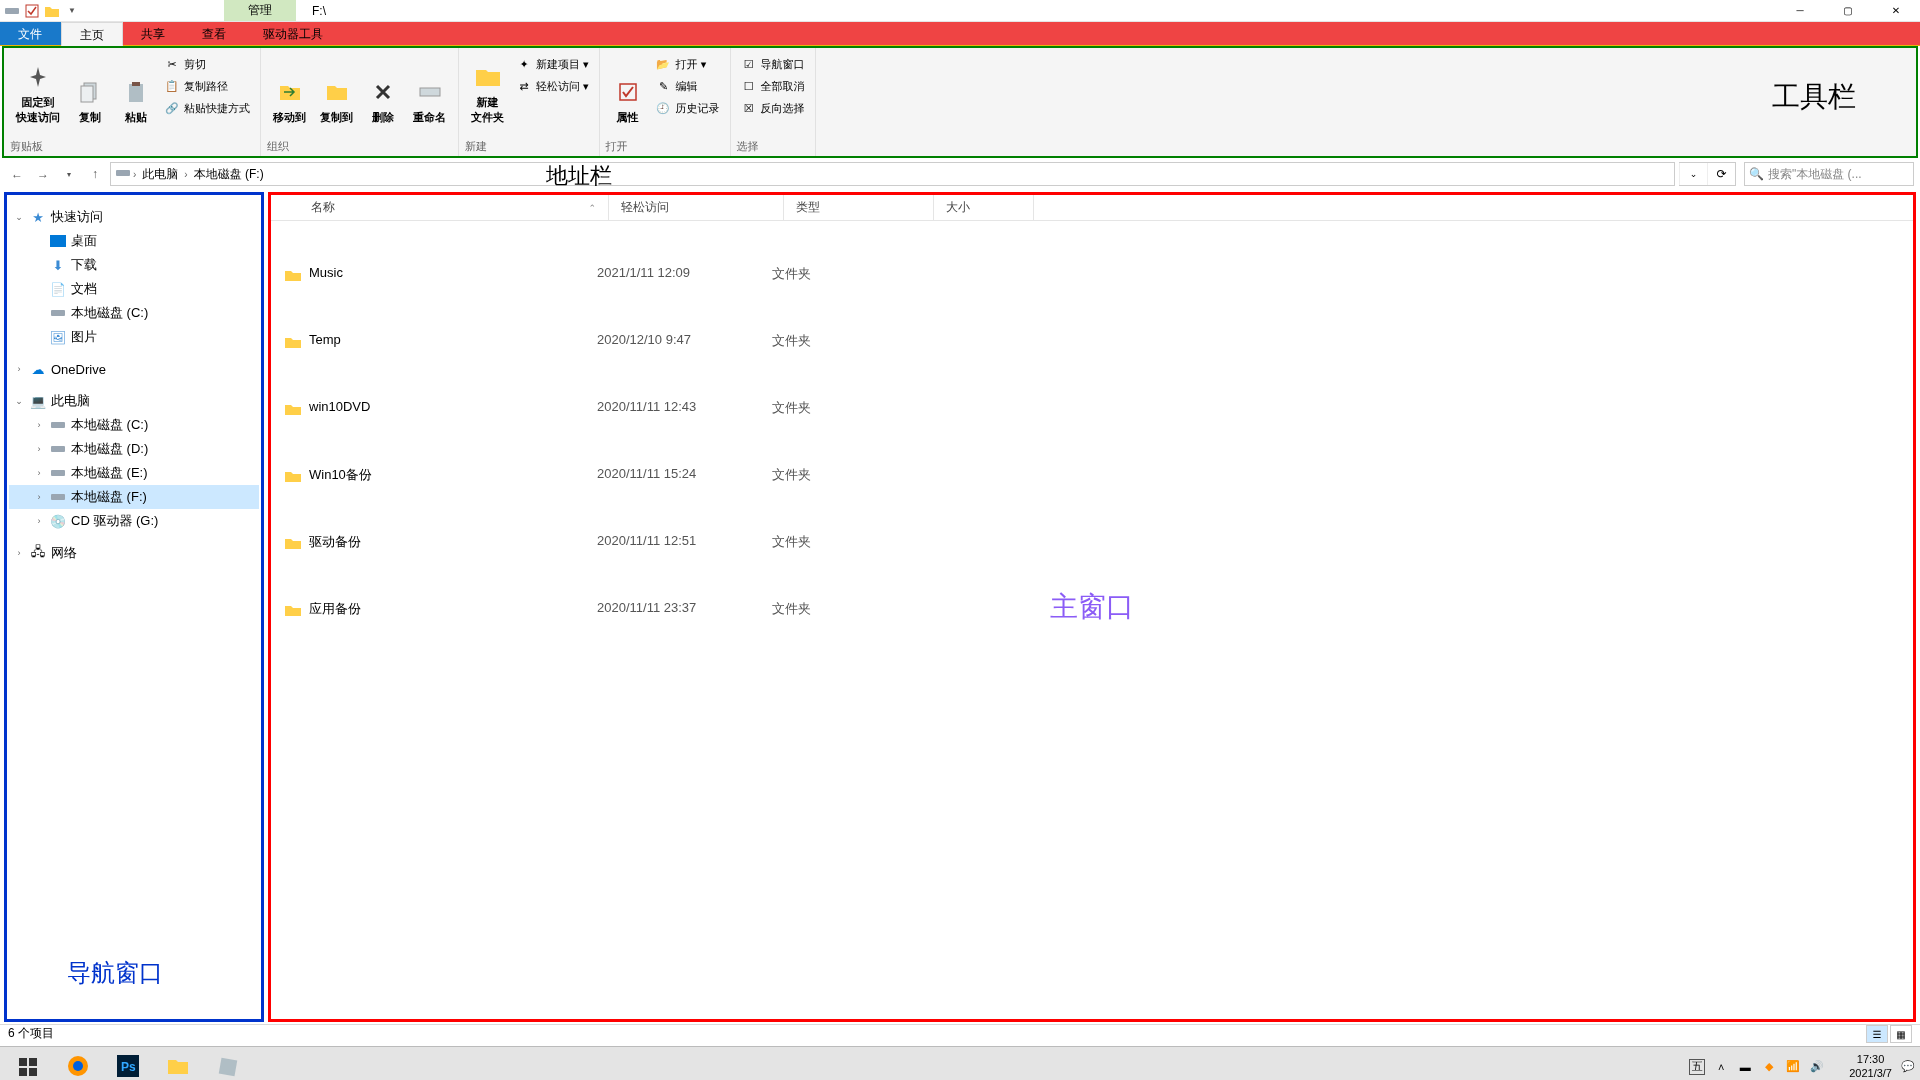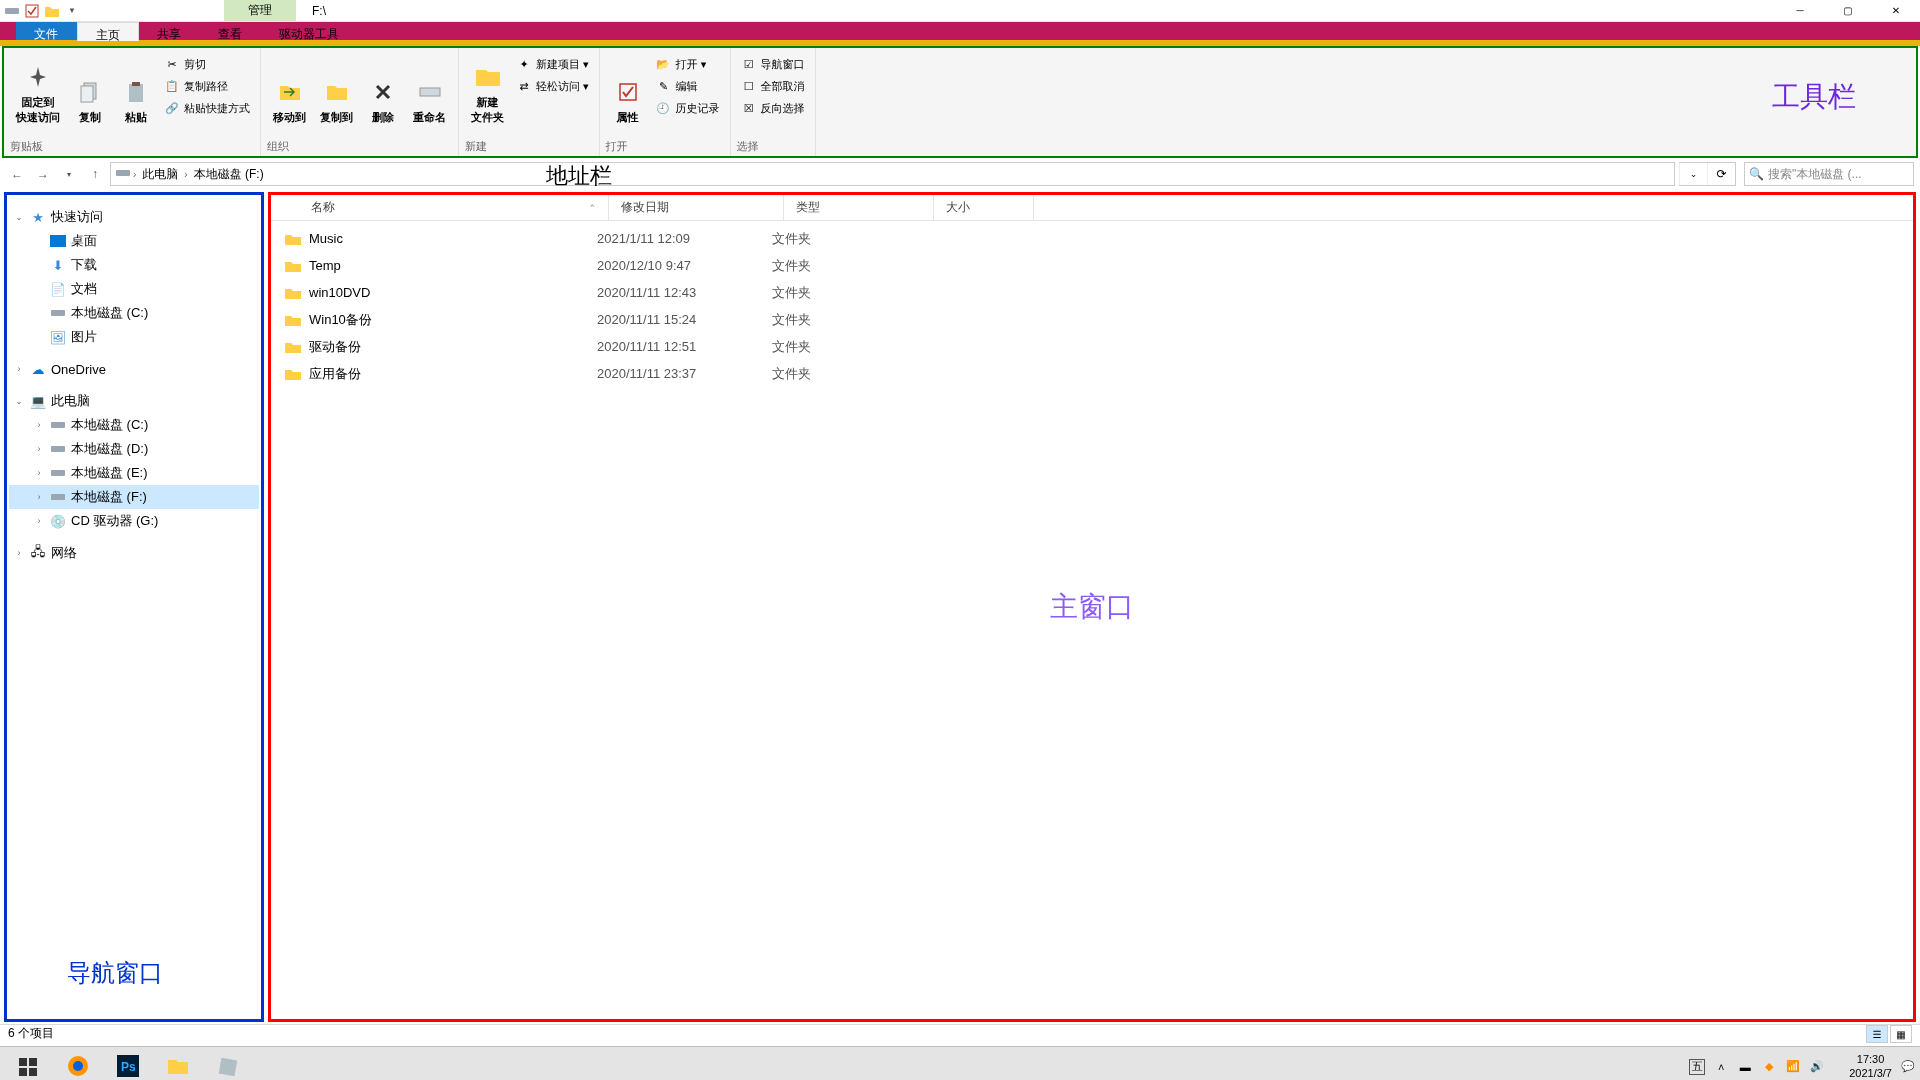--- a/index.html
+++ b/index.html
@@ -8,38 +8,38 @@
 
 .titlebar { height: 22px; background: #fff; display: flex; align-items: center; border-bottom: 1px solid #e5e5e5; }
 .titlebar .qat { display: flex; align-items: center; gap: 4px; padding: 0 4px; }
 .titlebar .qat-icon { width: 16px; height: 16px; display: flex; align-items: center; justify-content: center; }
 .titlebar .manage-tab { background: #d1e8c1; padding: 2px 24px; font-size: 12px; margin-left: 140px; }
 .titlebar .title-text { margin-left: 16px; flex: 1; font-size: 12px; }
 .titlebar .win-controls { display: flex; }
 .titlebar .win-btn { width: 48px; height: 22px; display: flex; align-items: center; justify-content: center; font-size: 10px; }
 
 
-.tabbar { height: 24px; background: #be185d; display: flex; border-bottom: 6px solid #eab308; padding-left: 16px; }
+.tabbar { height: 24px; background: #ef4444; display: flex; border-bottom: 1px solid #eab308; }
 .tabbar .tab { padding: 4px 18px; font-size: 12px; border-right: 1px solid transparent; }
 .tabbar .tab.file { background: #1979ca; color: #fff; }
 .tabbar .tab.active { background: #f5f5f5; border: 1px solid #dadada; border-bottom: 1px solid #f5f5f5; margin-bottom: -1px; }
 
 
 .ribbon-wrap { border: 2px solid #008000; margin: 0 2px; position: relative; }
 .ribbon { height: 108px; background: #f5f5f5; display: flex; }
 .ribbon-group { border-right: 1px solid #e1e1e1; padding: 4px 6px 2px 6px; display: flex; flex-direction: column; justify-content: space-between; position: relative; }
 .ribbon-group .group-body { display: flex; align-items: flex-start; gap: 2px; flex: 1; }
 .ribbon-group .group-label { text-align: left; font-size: 11px; color: #666; padding-top: 2px; }
 .big-btn { display: flex; flex-direction: column; align-items: center; justify-content: flex-end; padding: 2px 6px; min-width: 42px; height: 74px; }
 .big-btn .icon-slot { width: 32px; height: 32px; display: flex; align-items: center; justify-content: center; }
 .big-btn .btn-label { font-size: 11px; text-align: center; line-height: 1.3; margin-top: 2px; font-weight: bold; }
 .small-col { display: flex; flex-direction: column; gap: 2px; padding-top: 2px; }
 .small-btn { display: flex; align-items: center; gap: 4px; padding: 2px 4px; font-size: 11px; white-space: nowrap; }
 .small-btn .icon-slot { width: 16px; height: 16px; display:flex; align-items:center; justify-content:center; }
-.annot-toolbar { position: absolute; right: 60px; top: 30px; font-size: 28px; color: #6d28d9; font-weight: 400; }
+.annot-toolbar { position: absolute; right: 60px; top: 30px; font-size: 28px; color: #000000; font-weight: 400; }
 
 
 .addressbar { height: 32px; display: flex; align-items: center; padding: 4px 6px; gap: 4px; position: relative; }
 .nav-btn { width: 22px; height: 22px; display: flex; align-items: center; justify-content: center; color: #555; }
 .addr-box { flex: 1; border: 1px solid #ccc; height: 24px; display: flex; align-items: center; padding: 0 4px; gap: 2px; font-size: 12px; }
 .addr-box .crumb { padding: 0 4px; }
 .addr-box .chev { color: #666; font-size: 10px; }
 .addr-actions { display: flex; border: 1px solid #ccc; border-left: none; height: 24px; }
 .addr-actions .a-btn { width: 28px; display:flex; align-items:center; justify-content:center; border-left: 1px solid #eee; }
 .search-box { width: 170px; border: 1px solid #ccc; height: 24px; display: flex; align-items: center; padding: 0 4px; gap: 4px; color: #888; margin-left: 4px; }
@@ -57,21 +57,21 @@
 .annot-nav { position: absolute; left: 60px; bottom: 30px; font-size: 24px; color: #0033cc; }
 
 .main-pane { flex: 1; border: 3px solid #ff0000; position: relative; }
 .col-headers { display: flex; border-bottom: 1px solid #e5e5e5; font-size: 12px; color: #444; height: 26px; align-items: center; padding-left: 28px; }
 .col-headers .col { padding: 4px 12px; border-right: 1px solid #e5e5e5; }
 .col-name { width: 310px; display:flex; align-items:center; justify-content:space-between; }
 .col-date { width: 175px; }
 .col-type { width: 150px; }
 .col-size { width: 100px; }
 .file-list { padding-top: 4px; }
-.file-row { display: flex; align-items: center; font-size: 13px; height: 27px; padding-left: 12px; }
+.file-row { display: flex; align-items: flex-start; font-size: 13px; height: 27px; padding-left: 12px; margin-top: 40px; }
 .file-row .icon-slot { width: 20px; height:20px; display:flex; align-items:center; justify-content:center; margin-right: 6px; }
 .file-row .c-name { width: 288px; }
 .file-row .c-date { width: 175px; color: #555; }
 .file-row .c-type { width: 150px; color: #555; }
 .annot-main { position: absolute; left: 50%; top: 50%; transform: translate(-50%,-50%); font-size: 28px; color: #8b5cf6; }
 
 
 .statusbar { height: 22px; border-top: 1px solid #dadada; display: flex; align-items: flex-start; padding: 0 8px; font-size: 12px; justify-content: space-between; }
 .view-toggles { display:flex; gap:2px; }
 .view-toggles .vt { width:22px; height:18px; border:1px solid #ccc; display:flex; align-items:center; justify-content:center; font-size:10px; }
@@ -429,21 +429,21 @@
     </div>
     <div class="annot-nav">导航窗口</div>
   </div>
 
   <div class="main-pane">
     <div class="col-headers">
       <div class="col col-name">
           <span>名称</span>
           <span style="color:#888;font-size:9px;">⌃</span>
         </div>
-      <div class="col col-date">修改日期</div>
+      <div class="col col-date">轻松访问</div>
       <div class="col col-type">类型</div>
       <div class="col col-size">大小</div>
     </div>
     <div class="file-list" id="file-list">
         <div class="file-row">
           <span class="icon-slot">
             <svg width="18" height="14">
               <path d="M1 3 h6 l2 2 h8 v8 h-16 z" class="svg-folder"></path>
             </svg>
           </span>

